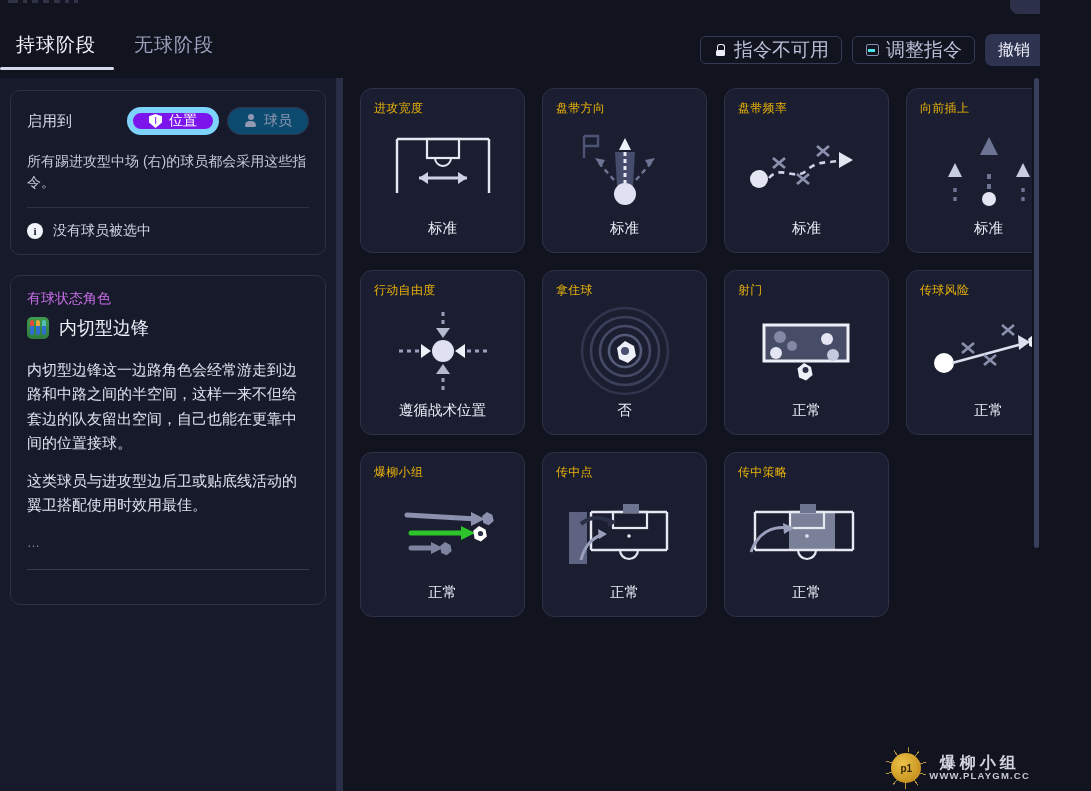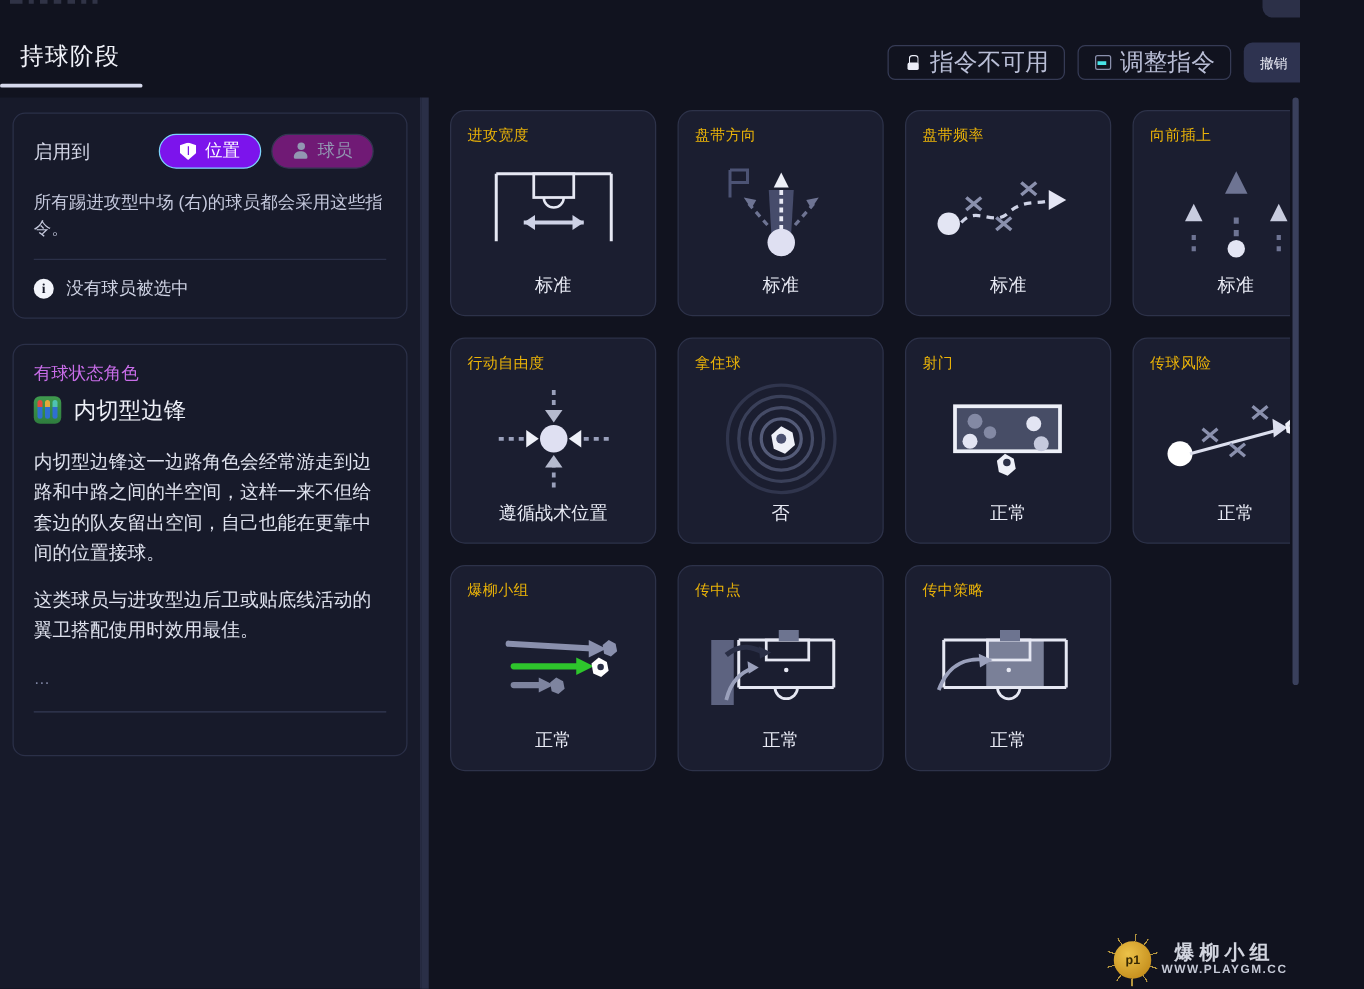--- a/index.html
+++ b/index.html
@@ -60,21 +60,21 @@
   .lock-ic::after {
     content:""; position:absolute; left:2.5px; top:0; width:6px; height:6px;
     border:1.6px solid #eceef8; border-bottom:none; border-radius:3px 3px 0 0;
   }
   .slider-ic { width: 13px; height: 12px; border: 1.4px solid #8a90ad; border-radius: 2px; position: relative; }
   .slider-ic::after {
     content:""; position:absolute; left:1.5px; top:4px; width:7px; height:2.5px; background:#49e4e8;
   }
   .undo-group { display: flex; align-items: stretch; }
   .undo-main {
-    background: #2e3350; color: #edeff8; font-size: 11px;
+    background: #2e3350; color: #edeff8; font-size: 16px;
     padding: 0 13px; height: 32px; display: flex; align-items: center;
     border-radius: 7px 0 0 7px; cursor: pointer;
   }
   .undo-caret {
     background: #2e3350; width: 34px; height: 32px;
     display: flex; align-items: center; justify-content: center;
     border-radius: 0 7px 7px 0; cursor: pointer;
     border-left: 1px solid #3c415f;
   }
   .caret-glyph { width: 12px; height: 7px; position: relative; }
@@ -98,22 +98,22 @@
     padding: 16px 16px 14px 16px;
   }
   .apply-row { display: flex; align-items: center; }
   .apply-label { font-size: 15px; color: #d5d8e8; width: 100px; }
   .seg-group { display: flex; gap: 8px; }
   .seg {
     display: flex; align-items: center; justify-content: center; gap: 7px;
     height: 28px; padding: 0 16px; border-radius: 14px;
     font-size: 14px; cursor: pointer;
   }
-  .seg.on { background: #7c14ec; color: #ffffff; border: 1px solid #7dd3fc; }
-  .seg.off { background: #701a75; color: #9297b2; border: 1px solid #323750; }
+  .seg.on { background: #7c14ec; color: #ffffff; border: 6px solid #7dd3fc; }
+  .seg.off { background: #0c4a6e; color: #9297b2; border: 1px solid #323750; }
   .shield-ic { width: 13px; height: 14px; background: #fff;
     clip-path: polygon(50% 0%, 100% 16%, 100% 60%, 50% 100%, 0% 60%, 0% 16%);
     position: relative; }
   .shield-ic::after { content:""; position:absolute; left:50%; top:3px; width:1.6px; height:7px;
     background:#7c14ec; transform:translateX(-50%); }
   .person-ic { width: 13px; height: 14px; position: relative; }
   .person-ic::before { content:""; position:absolute; left:3.5px; top:0; width:6px; height:6px;
     border-radius:50%; background:#9297b2; }
   .person-ic::after { content:""; position:absolute; left:1px; top:7px; width:11px; height:6px;
     border-radius:6px 6px 2px 2px; background:#9297b2; }
@@ -234,20 +234,23 @@
 
   <div class="top-cut"></div>
   <div class="top-cut-left">
     <i style="width:10px"></i><i style="width:4px"></i><i style="width:6px"></i><i style="width:6px"></i><i style="width:6px"></i><i style="width:4px"></i><i style="width:4px"></i>
   </div>
 
   <div class="header">
     <div class="tabs">
       <div class="tab active">
         <span>持球阶段</span>
+      </div>
+      <div class="tab">
+        <span>无球阶段</span>
       </div>
     </div>
 
     <div class="header-actions">
       <div class="pill">
         <span class="ic">
             <span class="lock-ic"></span>
           </span>
         <span>指令不可用</span>
       </div>

